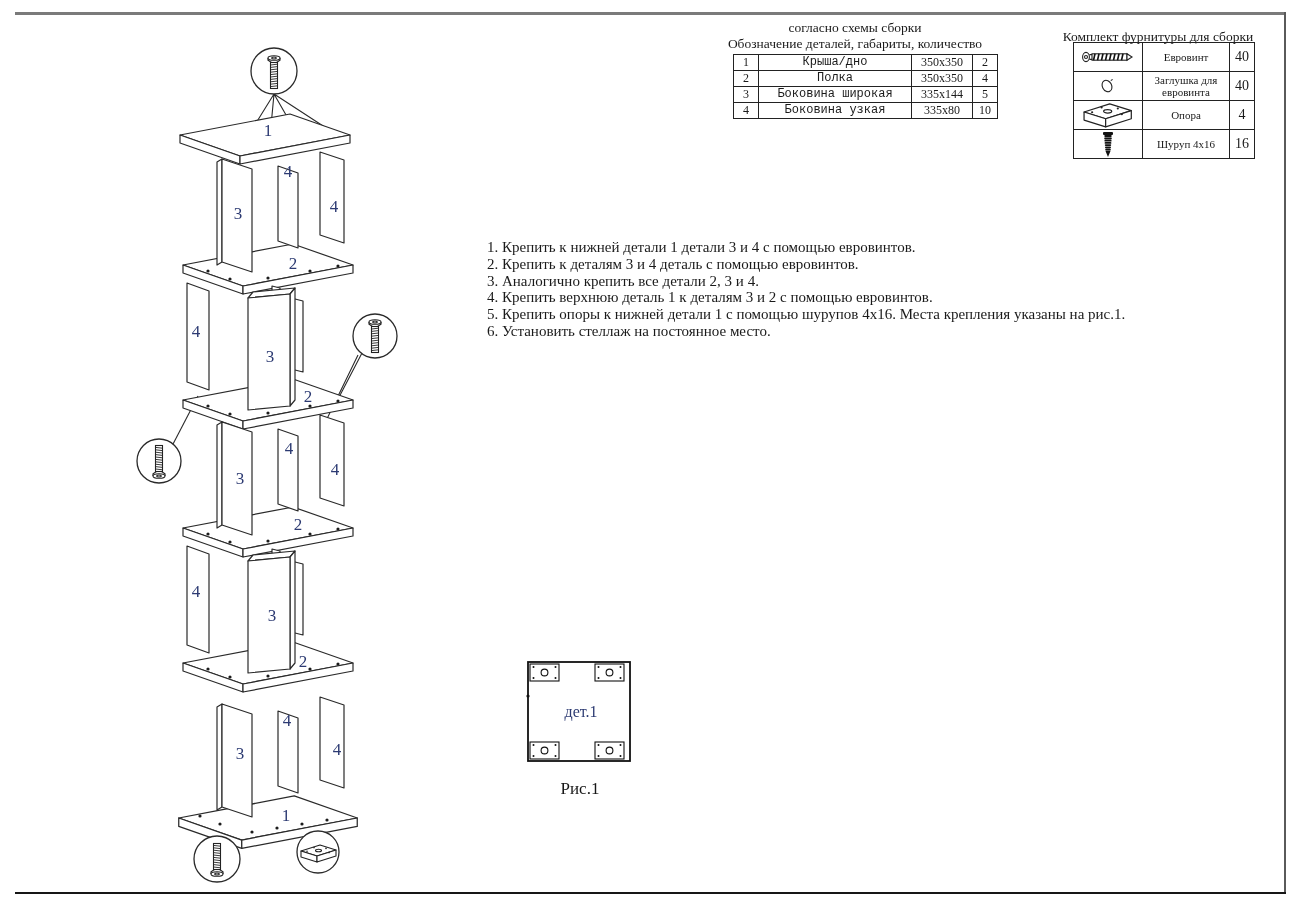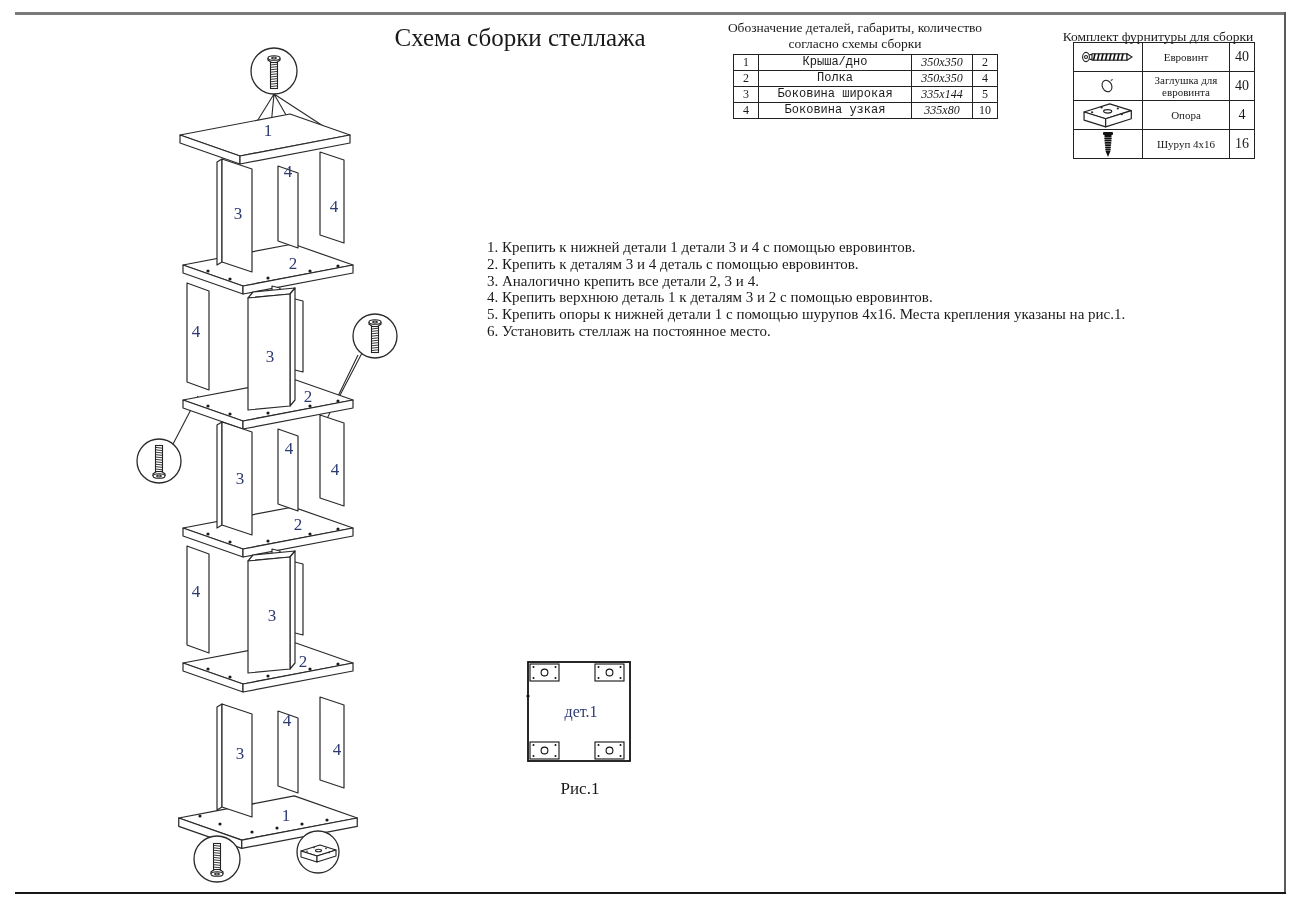--- a/index.html
+++ b/index.html
@@ -11,21 +11,21 @@
   .title{position:absolute;left:350px;top:24px;width:340px;text-align:center;
          font-size:25px;white-space:nowrap;}
   .parts-header{position:absolute;left:700px;top:20px;width:310px;text-align:center;
                 font-size:13.5px;line-height:1.2;}
   .tbl{border-collapse:collapse;}
   .tbl td{border:1px solid #222;padding:0 3px;text-align:center;line-height:1.05;}
   .parts-table{position:absolute;left:733px;top:54px;}
   .parts-table td{font-size:12px;height:15px;}
   .parts-table .c-num{width:18px;}
   .parts-table .c-name{width:146px;font-family:Liberation Mono, monospace;}
-  .parts-table .c-size{width:54px;font-style:italic;}
+  .parts-table .c-size{width:54px;}
   .parts-table .c-qty{width:18px;}
   .hw-title{position:absolute;left:1042px;top:29px;width:232px;text-align:center;font-size:13.5px;}
   .hw-table{position:absolute;left:1073px;top:42px;}
   .hw-table td{height:28px;}
   .hw-table .c-icon{width:62px;}
   .hw-table .c-name{width:80px;font-size:11px;line-height:1.1;}
   .hw-table .c-qty{width:18px;font-size:14px;}
   .instructions{position:absolute;left:487px;top:239px;font-size:15px;line-height:16.8px;}
   .dlabel{position:absolute;font-size:17px;color:#2c3a72;transform:translate(-50%,-50%);z-index:3;}
   .tower{position:absolute;left:0;top:0;z-index:1;}
@@ -38,21 +38,20 @@
 </style>
 </head>
 <body>
 
 <div class="page">
 
   <div class="border-top"></div>
   <div class="border-right"></div>
   <div class="border-bottom"></div>
 
-  <div class="title">Схема сборки стеллажа</div>
 
   <svg class="tower" width="460" height="920" viewBox="0 0 460 920">
     <defs>
       <g id="panelBody" stroke="#2a2a2a" stroke-width="1.2" fill="#fff" stroke-linejoin="round">
         <polygon points="-85,0 25,-21 85,0 -25,21"></polygon>
         <polygon points="-85,0 -25,21 -25,29 -85,8"></polygon>
         <polygon points="-25,21 85,0 85,8 -25,29"></polygon>
       </g>
       <g id="shelfDots" fill="#1c1c1c" stroke="none">
         <circle cx="-60" cy="6" r="1.6"></circle>
@@ -168,22 +167,22 @@
   <span class="dlabel" style="left:298px;top:525px">2</span>
   <span class="dlabel" style="left:196px;top:592px">4</span>
   <span class="dlabel" style="left:272px;top:616px">3</span>
   <span class="dlabel" style="left:303px;top:662px">2</span>
   <span class="dlabel" style="left:240px;top:754px">3</span>
   <span class="dlabel" style="left:287px;top:721px">4</span>
   <span class="dlabel" style="left:337px;top:750px">4</span>
   <span class="dlabel" style="left:286px;top:816px">1</span>
 
   <div class="parts-header">
+    <div>согласно схемы сборки</div>
     <div>Обозначение деталей, габариты, количество</div>
-    <div>согласно схемы сборки</div>
   </div>
   <table class="tbl parts-table">
     <tbody>
         <tr>
       <td class="c-num">1</td>
       <td class="c-name">Крыша/дно</td>
       <td class="c-size">350x350</td>
       <td class="c-qty">2</td>
     </tr>
     <tr>

